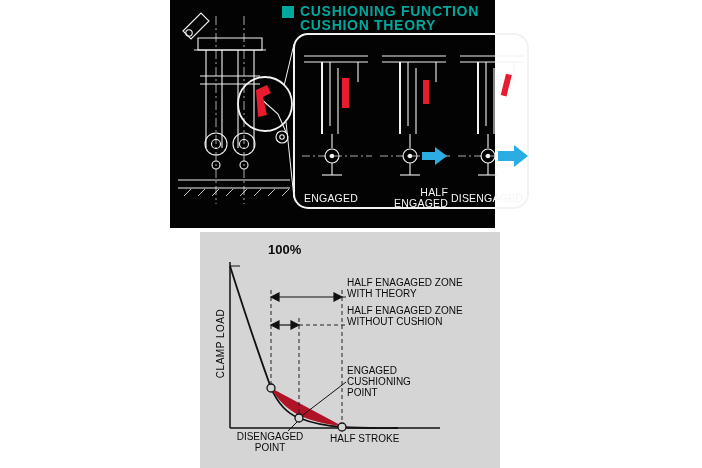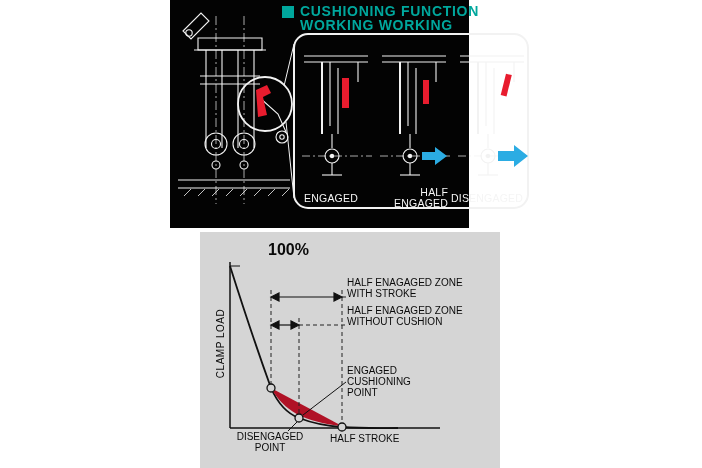--- a/index.html
+++ b/index.html
@@ -1,34 +1,34 @@
 <!DOCTYPE html>
 <html><head>
 <meta charset="utf-8">
 <style>
   * { margin:0; padding:0; box-sizing:border-box; }
   html,body { width:702px; height:468px; background:#fff; font-family:"Liberation Sans", sans-serif; }
   .stage { position:relative; width:702px; height:468px; background:#fff; overflow:hidden; }
 
   
-  .top-panel { position:absolute; left:170px; top:0; width:299px; height:228px; background:#030303; }
+  .top-panel { position:absolute; left:170px; top:0; width:325px; height:228px; background:#030303; }
   .top-svg { position:absolute; left:0; top:0; }
   .title { position:absolute; left:112px; top:4px; display:flex; align-items:flex-start; }
   .bullet { width:12px; height:12px; background:#00a79d; margin:2px 6px 0 0; flex:0 0 auto; }
   .title-text { color:#00a79d; font-size:14px; font-weight:bold; letter-spacing:0.7px; line-height:14px; white-space:nowrap; }
   .state-label { position:absolute; color:#f5f5f5; font-size:10.5px; line-height:11px; text-align:center; letter-spacing:0.2px; }
   .lbl-engaged    { left:122px; top:193px; width:78px; }
   .lbl-half       { left:200px; top:187px; width:78px;text-align:right; }
   .lbl-disengaged { left:274px; top:193px; width:86px; }
 
   
   .chart-panel { position:absolute; left:200px; top:232px; width:300px; height:236px; background:#d5d5d5; }
   .chart-svg { position:absolute; left:0; top:0; }
   .clabel { position:absolute; color:#0a0a0a; font-size:10px; line-height:11px; white-space:nowrap; }
-  .pct   { left:68px; top:12px; font-size:16px; font-weight:bold; }
+  .pct   { left:68px; top:12px; font-size:13px; font-weight:bold; }
   .ylab  { left:-30px; top:106px; width:100px; text-align:center; transform:rotate(-90deg); letter-spacing:0.5px; white-space:nowrap; }
   .zone1 { left:147px; top:45px; }
   .zone2 { left:147px; top:73px; }
   .ecp   { left:147px; top:133px; }
   .dgp   { left:22px;  top:199px; width:96px; text-align:center; }
   .pedal { left:130px; top:201px; }
 </style>
 </head>
 <body>
 
@@ -112,21 +112,21 @@
         <path d="M0,108 H70" stroke-dasharray="8 3 2 3" stroke-width="0.7"></path>
         <path d="M20,127 H40"></path>
         <polygon points="40,103 56,103 56,97 70,108 56,119 56,113 40,113" fill="#2bace3" stroke="none"></polygon>
       </g>
     </svg>
 
     <div class="title">
       <span class="bullet"></span>
       <div class="title-text">
         <div>CUSHIONING FUNCTION</div>
-        <div>WORKING WORKING</div>
+        <div>CUSHION THEORY</div>
       </div>
     </div>
 
     <div class="state-label lbl-engaged">ENGAGED</div>
     <div class="state-label lbl-half">
       <div>HALF</div>
       <div>ENGAGED</div>
     </div>
     <div class="state-label lbl-disengaged">DISENGAGED</div>
   </section>
@@ -170,21 +170,21 @@
         <circle cx="99" cy="186" r="4"></circle>
         <circle cx="142" cy="195" r="4"></circle>
       </g>
     </svg>
 
     <div class="clabel pct">100%</div>
     <div class="clabel ylab">CLAMP LOAD</div>
 
     <div class="clabel zone1">
       <div>HALF ENAGAGED ZONE</div>
-      <div>WITH STROKE</div>
+      <div>WITH THEORY</div>
     </div>
     <div class="clabel zone2">
       <div>HALF ENAGAGED ZONE</div>
       <div>WITHOUT CUSHION</div>
     </div>
 
     <div class="clabel ecp">
       <div>ENGAGED</div>
       <div>CUSHIONING</div>
       <div>POINT</div>

